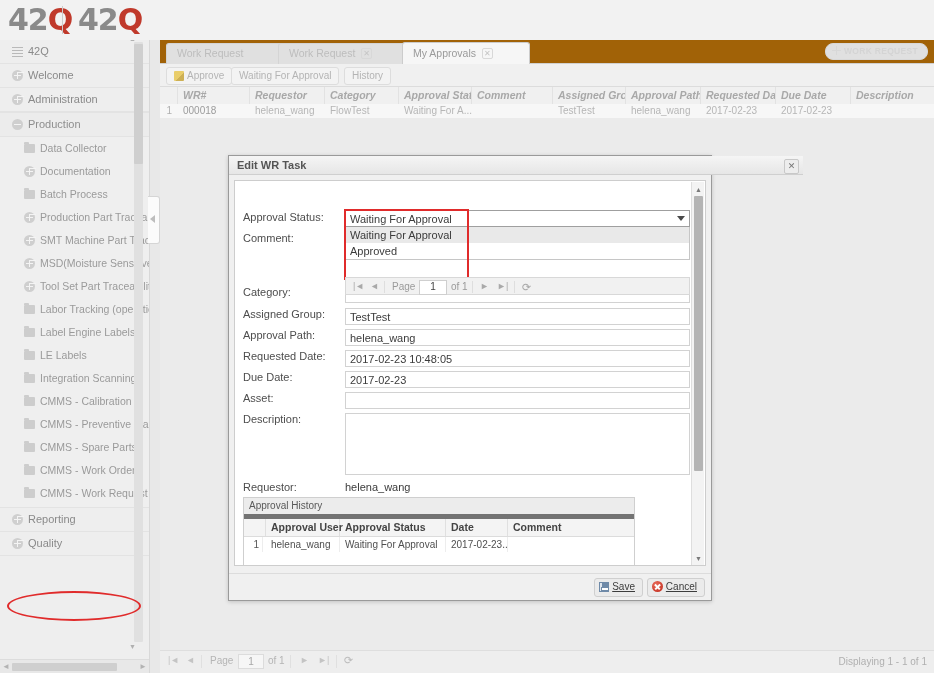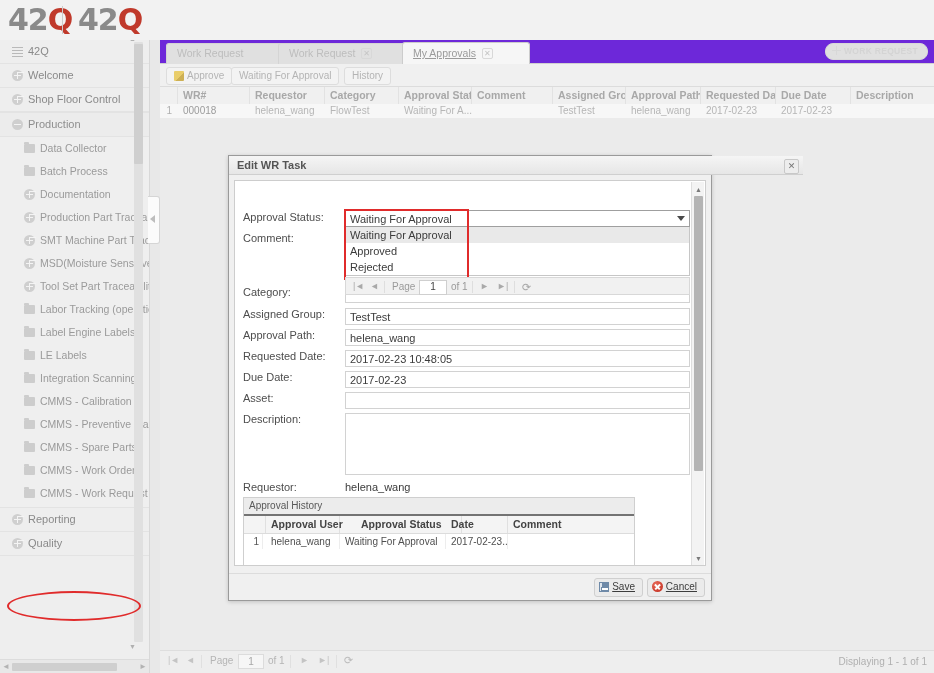--- a/index.html
+++ b/index.html
@@ -63,21 +63,21 @@
      border:2px solid #e02b2b;border-radius:50%/50%;pointer-events:none;}
 
   
   .collapse-handle{position:absolute;left:148px;top:196px;width:11px;height:46px;
      background:#fbfbfb;border:1px solid #d5d5d5;border-left:none;border-radius:0 3px 3px 0;}
   .collapse-handle .arr{position:absolute;left:2px;top:18px;width:0;height:0;
      border-top:4px solid transparent;border-bottom:4px solid transparent;border-right:5px solid #bdbdbd;}
 
   
   .main{position:absolute;left:160px;top:40px;width:774px;height:633px;background:#ebebeb;}
-  .tabbar{position:absolute;left:0;top:0;width:774px;height:23px;background:#6d28d9;
+  .tabbar{position:absolute;left:0;top:0;width:774px;height:23px;background:#a16207;
           border-bottom:1px solid #d0d0d0;}
   .tab{position:absolute;top:3px;height:20px;line-height:19px;padding:0 10px;font-size:10.5px;
        color:#bdbdbd;background:#e0e0e0;border:1px solid #d4d4d4;border-bottom:none;
        border-radius:3px 3px 0 0;white-space:nowrap;}
   .tab.active{background:#f6f6f6;color:#9a9a9a;border-color:#cccccc;top:2px;height:22px;line-height:21px;}
   .tab .x{display:inline-block;margin-left:6px;font-size:8px;color:#c5c5c5;
      border:1px solid #d8d8d8;border-radius:2px;padding:0 1px;line-height:9px;position:relative;top:-1px;}
 
   .wr-btn{position:absolute;right:6px;top:3px;height:15px;line-height:15px;padding:0 9px 0 6px;
     background:#e0e0e0;border:1px solid #d8d8d8;border-radius:8px;color:#d4d4d4;
@@ -93,21 +93,21 @@
   .pencil{display:inline-block;width:10px;height:10px;margin-right:3px;position:relative;top:2px;
     background:linear-gradient(135deg,#e9cd6a 0%,#e9cd6a 55%,#cdb055 56%,#cdb055 100%);
     transform:rotate(0deg);border-radius:1px;}
 
   
   .grid{position:absolute;left:0;top:47px;width:774px;height:30px;background:#ffffff;}
   .ghead{position:absolute;left:0;top:0;width:774px;height:17px;background:#f0f0f0;
          border-bottom:1px solid #dcdcdc;}
   .gh{position:absolute;top:0;height:17px;line-height:17px;padding-left:5px;font-size:10.5px;
       color:#a8a8a8;font-weight:bold;border-right:1px solid #e2e2e2;box-sizing:border-box;
-      overflow:hidden;white-space:nowrap;}
+      overflow:hidden;white-space:nowrap;font-style:italic;}
   .grow{position:absolute;left:0;top:17px;width:774px;height:14px;background:#f7f7f7;}
   .gc{position:absolute;top:0;height:14px;line-height:14px;padding-left:5px;font-size:10px;
       color:#b6b6b6;box-sizing:border-box;overflow:hidden;white-space:nowrap;}
   .gc.num{color:#b0b0b0;text-align:right;padding-right:4px;padding-left:0;}
 
   
   .statusbar{position:absolute;left:0;bottom:0;width:774px;height:22px;background:#eeeeee;
              border-top:1px solid #dedede;}
   .pg{position:absolute;top:4px;font-size:10px;color:#b5b5b5;}
   .pg-input{position:absolute;top:3px;width:24px;height:13px;border:1px solid #dcdcdc;background:#f6f6f6;
@@ -153,21 +153,21 @@
      border:1px solid #d8d8d8;box-sizing:border-box;}
   .mp{position:absolute;top:3px;font-size:10px;color:#9a9a9a;}
   .mp-in{position:absolute;top:2px;width:26px;height:13px;border:1px solid #cfcfcf;background:#fff;
      text-align:center;font-size:10px;line-height:12px;color:#444;}
   .mp-ar{position:absolute;top:3px;font-size:9px;color:#a9a9a9;}
   .mp-sep{position:absolute;top:3px;width:1px;height:12px;background:#dedede;}
 
   
   .ah{position:absolute;left:8px;top:316px;width:392px;border:1px solid #cfcfcf;background:#fff;
       box-sizing:border-box;}
-  .ah-title{height:16px;line-height:16px;background:#ececec;border-bottom:2px solid #737373;
+  .ah-title{height:16px;line-height:16px;background:#ececec;border-bottom:5px solid #737373;
      font-size:10px;color:#595959;padding-left:5px;}
   .ah-head{position:relative;height:17px;background:#f4f4f4;border-bottom:1px solid #dcdcdc;}
   .ahc{position:absolute;top:0;height:17px;line-height:17px;font-size:10.5px;font-weight:bold;
      color:#444;padding-left:5px;border-right:1px solid #e0e0e0;box-sizing:border-box;white-space:nowrap;}
   .ah-row{position:relative;height:15px;background:#fff;}
   .ahd{position:absolute;top:0;height:15px;line-height:15px;font-size:10px;color:#4f4f4f;
      padding-left:5px;border-right:1px solid #ededed;box-sizing:border-box;white-space:nowrap;overflow:hidden;}
   .ahd.n{text-align:right;padding-right:3px;padding-left:0;color:#555;}
   .ah-pad{height:28px;background:#fff;}
 
@@ -209,31 +209,31 @@
     <div class="sb-inner">
 
       <div class="sb-item top">
         <span class="ic ic-list"></span><span>42Q</span>
       </div>
 
       <div class="sb-item top">
         <span class="ic ic-plus"></span><span>Welcome</span>
       </div>
       <div class="sb-item top">
-        <span class="ic ic-plus"></span><span>Shop Floor Control</span>
+        <span class="ic ic-plus"></span><span>Administration</span>
       </div>
 
       <div class="sb-item sb-group">
         <span class="ic ic-minus"></span><span>Production</span>
       </div>
 
       <div class="sb-sub">
         <div class="sb-child"><span class="ic ic-folder"></span><span>Data Collector</span></div>
+        <div class="sb-child"><span class="ic ic-plus"></span><span>Documentation</span></div>
         <div class="sb-child"><span class="ic ic-folder"></span><span>Batch Process</span></div>
-        <div class="sb-child"><span class="ic ic-plus"></span><span>Documentation</span></div>
         <div class="sb-child"><span class="ic ic-plus"></span><span>Production Part Traceab</span></div>
         <div class="sb-child"><span class="ic ic-plus"></span><span>SMT Machine Part Trace</span></div>
         <div class="sb-child"><span class="ic ic-plus"></span><span>MSD(Moisture Sensitive D</span></div>
         <div class="sb-child"><span class="ic ic-plus"></span><span>Tool Set Part Traceabilit</span></div>
         <div class="sb-child"><span class="ic ic-folder"></span><span>Labor Tracking (operatio</span></div>
         <div class="sb-child"><span class="ic ic-folder"></span><span>Label Engine Labels</span></div>
         <div class="sb-child"><span class="ic ic-folder"></span><span>LE Labels</span></div>
         <div class="sb-child"><span class="ic ic-folder"></span><span>Integration Scanning</span></div>
         <div class="sb-child"><span class="ic ic-folder"></span><span>CMMS - Calibration</span></div>
         <div class="sb-child"><span class="ic ic-folder"></span><span>CMMS - Preventive Maint</span></div>
@@ -271,21 +271,21 @@
 
   <div class="main">
 
     <div class="tabbar">
       <div class="tab" style="left:6px;width:106px;">
         <span>Work Request</span>
       </div>
       <div class="tab" style="left:118px;width:118px;">
         <span>Work Request</span><span class="x">✕</span>
       </div>
-      <div class="tab active" style="left:242px;width:106px;text-decoration:underline;">
+      <div class="tab active" style="left:242px;width:106px;">
         <span>My Approvals</span><span class="x">✕</span>
       </div>
       <div class="wr-btn">
         <span class="mv"></span><span>WORK REQUEST</span>
       </div>
     </div>
 
     <div class="toolbar">
       <div class="tbtn" style="left:6px;">
         <span class="pencil"></span><span>Approve</span>
@@ -392,21 +392,20 @@
       <div class="ftext" style="left:110px;top:232px;width:345px;height:62px;"></div>
 
       <div class="combo-wrap">
         <div class="combo">
           <span class="combo-val">Waiting For Approval</span>
           <span class="caret"></span>
         </div>
         <div class="combo-list">
           <div class="opt sel">Waiting For Approval</div>
           <div class="opt">Approved</div>
-          <div class="opt">Rejected</div>
         </div>
       </div>
       <div class="red-outline"></div>
 
       <div class="mini-pager">
         <div class="mp-ar" style="left:7px;">|◄</div>
         <div class="mp-ar" style="left:24px;">◄</div>
         <div class="mp-sep" style="left:38px;"></div>
         <div class="mp" style="left:46px;">Page</div>
         <div class="mp-in" style="left:73px;">1</div>
@@ -416,21 +415,21 @@
         <div class="mp-ar" style="left:151px;">►|</div>
         <div class="mp-sep" style="left:168px;"></div>
         <div class="mp-ar" style="left:176px;font-size:11px;">⟳</div>
       </div>
 
       <div class="ah">
         <div class="ah-title">Approval History</div>
         <div class="ah-head">
           <div class="ahc" style="left:0;width:22px;"></div>
           <div class="ahc" style="left:22px;width:74px;">Approval User</div>
-          <div class="ahc" style="left:112px;width:106px;">Approval Status</div>
+          <div class="ahc" style="left:96px;width:106px;">Approval Status</div>
           <div class="ahc" style="left:202px;width:62px;">Date</div>
           <div class="ahc" style="left:264px;width:126px;border-right:none;">Comment</div>
         </div>
         <div class="ah-row">
           <div class="ahd n" style="left:0;width:19px;">1</div>
           <div class="ahd" style="left:22px;width:74px;">helena_wang</div>
           <div class="ahd" style="left:96px;width:106px;">Waiting For Approval</div>
           <div class="ahd" style="left:202px;width:62px;">2017-02-23...</div>
           <div class="ahd" style="left:264px;width:126px;border-right:none;"></div>
         </div>

